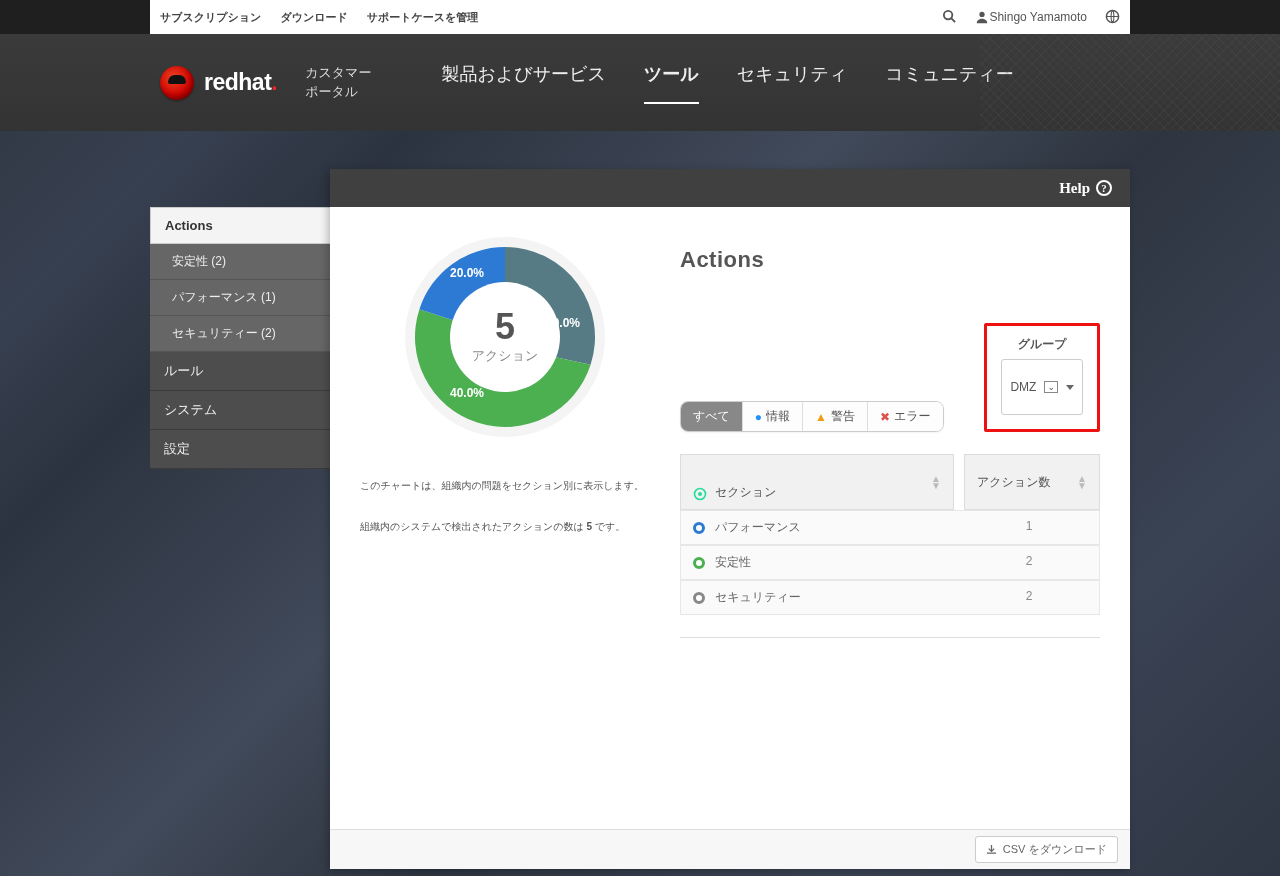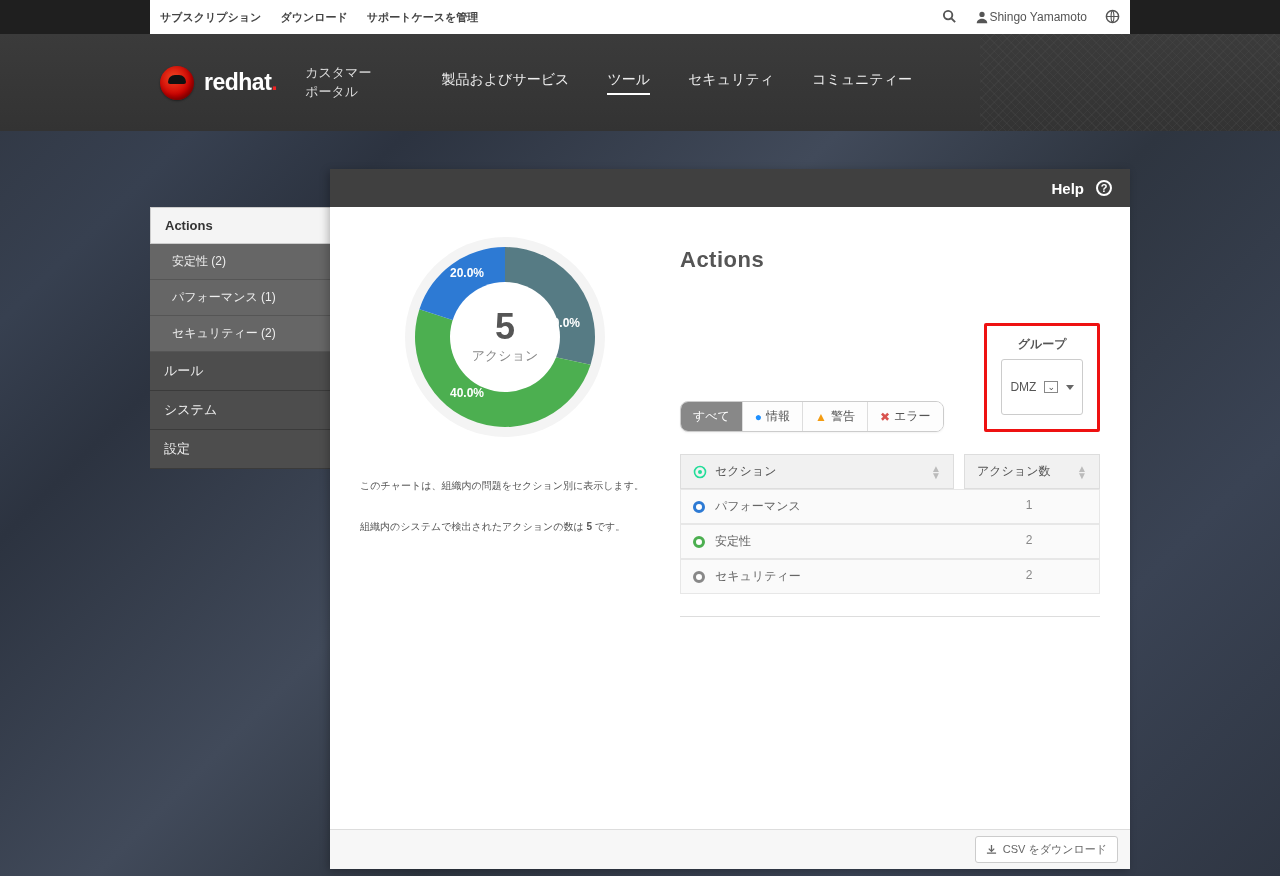--- a/index.html
+++ b/index.html
@@ -52,22 +52,22 @@
     position:relative;
   }
   .brand-logo::after{
     content:""; position:absolute; width:18px; height:9px; background:#111;
     border-radius:10px 10px 3px 3px; top:9px; left:8px;
   }
   .brand-text { color:#fff; font-size:23px; font-weight:bold; letter-spacing:-.5px;}
   .brand-text .dot{color:#e22;}
   .portal-label{ color:#ddd; font-size:13px; line-height:1.4; margin-right:40px;}
   .nav-items{ display:flex; gap:38px; margin-left:30px;}
-  .nav-item{ color:#eee; font-size:14px; text-decoration:none; white-space:nowrap;text-align:right;}
-  .nav-item.active{ border-bottom:2px solid #fff; padding-bottom:4px;}
+  .nav-item{ color:#eee; font-size:18px; text-decoration:none; white-space:nowrap;text-align:right;}
+  .nav-item.active{ border-bottom:2px solid #fff; padding-bottom:16px;font-weight:bold;}
   .nav-deco{
     position:absolute; right:-150px; top:0; width:300px; height:97px;
     background:
       repeating-linear-gradient(45deg, rgba(90,90,90,.25) 0 1px, transparent 1px 6px),
       repeating-linear-gradient(-45deg, rgba(90,90,90,.25) 0 1px, transparent 1px 6px);
     opacity:.7;
   }
   .nav-outer{
      background: linear-gradient(#3b3b3b,#333333);
   }
@@ -95,21 +95,21 @@
 
   .content{
     flex:1; background:#fff; min-height:700px; position:relative;
     box-shadow:-2px 2px 8px rgba(0,0,0,.25);
   }
   .content-header{
     background:#404040; color:#fff; height:38px; display:flex;
     align-items:center; justify-content:flex-end; padding:0 18px;
     font-size:15px; font-weight:bold;
   }
-  .help-link{ display:flex; align-items:center; gap:12px; cursor:pointer;}
+  .help-link{ display:flex; align-items:center; gap:6px; cursor:pointer;font-family:Liberation Serif, serif;}
   .help-icon{ width:16px;height:16px;border:2px solid #fff;border-radius:50%;
      display:inline-flex;align-items:center;justify-content:center;font-size:11px;}
   .content-body{ display:flex; padding:20px 30px 30px 30px; gap:30px;}
   .left-col{ flex:0 0 290px; }
   .right-col{ flex:1; }
 
   
   .donut-wrap{ position:relative; width:220px; height:220px; margin:0 auto 30px auto;}
   .donut{ width:220px;height:220px;}
   .donut-center{
@@ -317,21 +317,21 @@
             <div class="group-select">
               <span>DMZ</span>
               <span class="sel-ico">⌄</span>
               <span class="caret"></span>
             </div>
           </div>
         </div>
 
         <div class="table-head">
           <div class="th">
-            <span style="display:flex;align-items:center;">
+            <span style="display:flex;align-items:flex-end;margin-top:21px;">
               <span class="globe">
                 <svg viewBox="0 0 14 14">
                     <circle cx="7" cy="7" r="5.5" stroke="#2d9" stroke-width="1.6" fill="none"></circle>
                     <circle cx="7" cy="7" r="2" fill="#2d9"></circle>
                   </svg>
               </span>
               <span>セクション</span>
             </span>
             <span class="sort-ico">▲<br>▼</span>
           </div>

